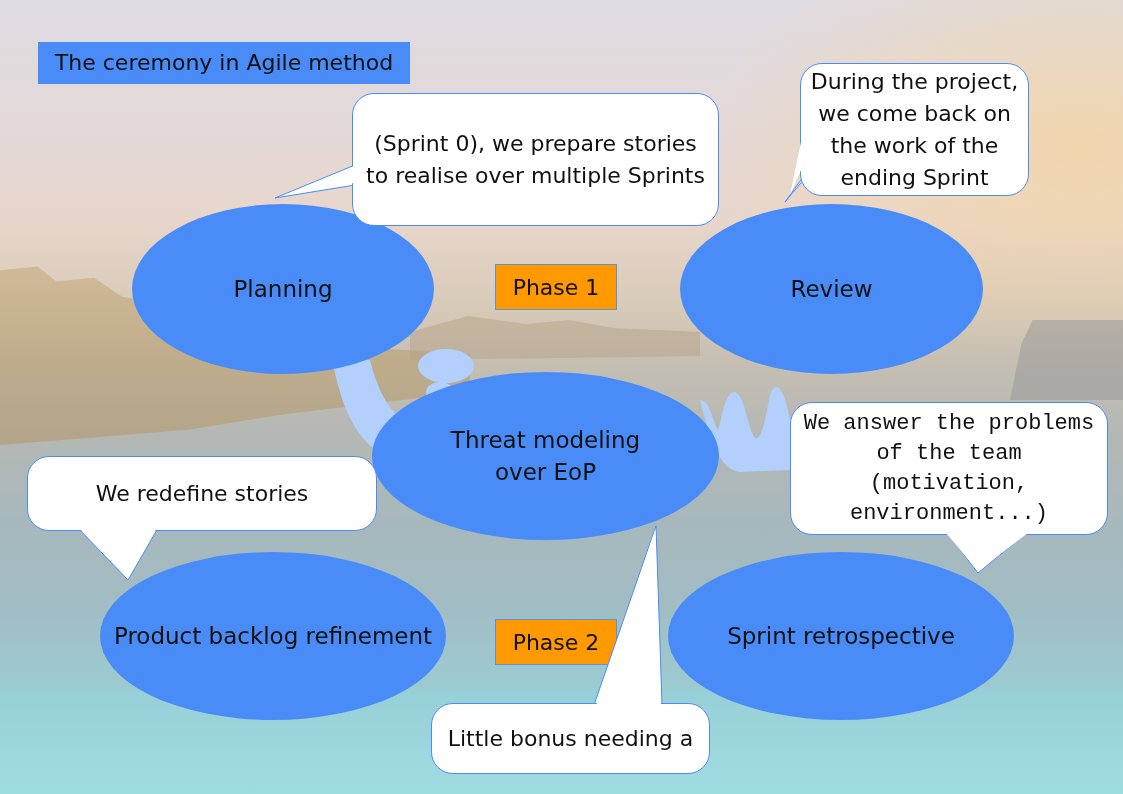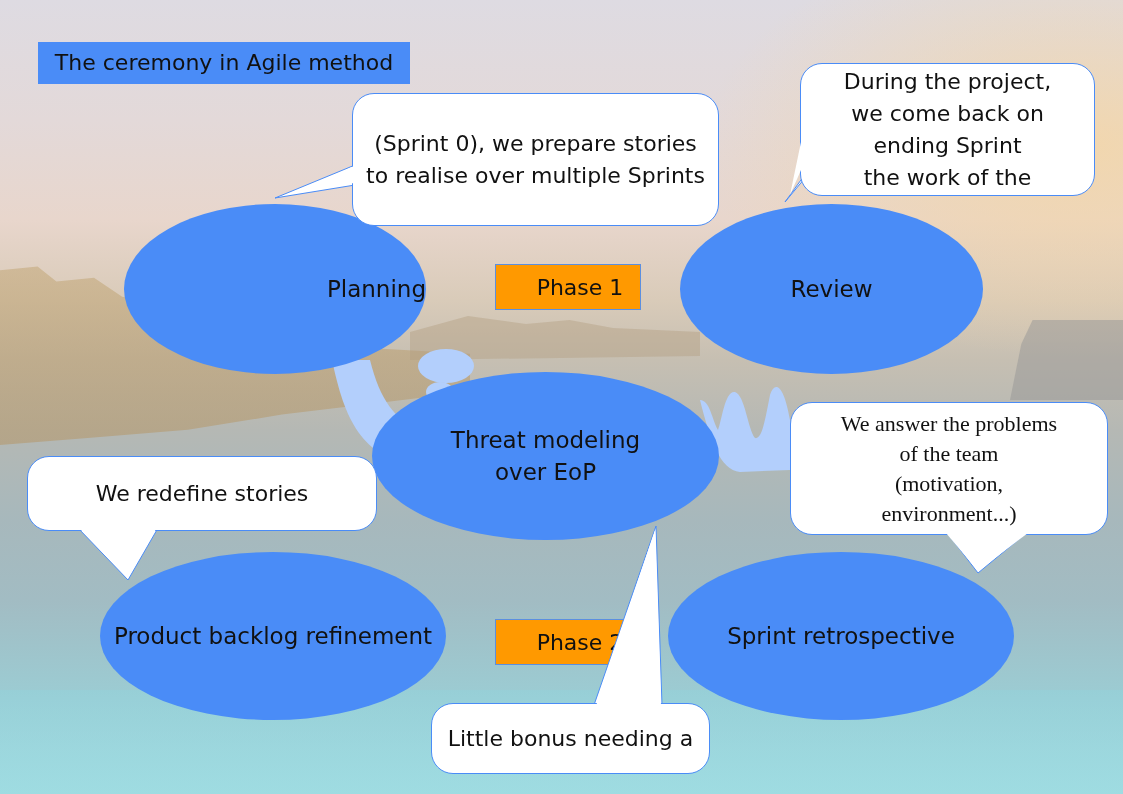--- a/index.html
+++ b/index.html
@@ -44,30 +44,30 @@
 
   .ellipse {
     position: absolute; background: #4a8cf7; border-radius: 50%;
     display: flex; align-items: center; justify-content: center;
     text-align: center; color: #111; font-size: 23px; line-height: 32px;
   }
 
   .phase {
     position: absolute; background: #ff9900; border: 1px solid #5b8fe0;
     color: #111; font-size: 22px; text-align: center;
-    display: flex; align-items: center; justify-content: center; padding-left: 24px;
+    display: flex; align-items: center; justify-content: center;
   }
 
   .bubble {
     position: absolute; background: #fff; border: 1px solid #4a8cf7;
     border-radius: 22px; color: #111; text-align: center;
     display: flex; align-items: center; justify-content: center;
     font-size: 22px; line-height: 32px; box-sizing: border-box;
   }
-  .bubble.arial { font-size: 22px; line-height: 30px; font-family: Liberation Serif, serif; }
+  .bubble.arial { font-size: 22px; line-height: 30px; font-family: Liberation Mono, monospace; }
   svg.tails { position: absolute; left: 0; top: 0; width: 1123px; height: 794px; pointer-events: none; }
   .line { display: block; white-space: nowrap; }
 </style>
 </head>
 <body>
 
 <div class="sky-warm"></div>
 <div class="city-left"></div>
 <div class="city-mid"></div>
 <div class="fort-right"></div>
@@ -75,21 +75,21 @@
 
 <svg class="tails" viewBox="0 0 1123 794">
   <path d="M332 360 C345 420 360 455 420 470 L420 430 C395 420 380 400 370 360 Z" fill="#b3cffc"></path>
   <ellipse cx="446" cy="366" rx="28" ry="17" fill="#b3cffc"></ellipse>
   <ellipse cx="440" cy="392" rx="14" ry="10" fill="#b3cffc"></ellipse>
   <path d="M700 400 C710 440 720 470 740 472 L790 470 L790 420 C784 385 775 380 770 395 C765 420 762 440 755 438 C748 430 745 395 735 392 C725 390 722 420 718 430 C712 420 710 400 700 400 Z" fill="#b3cffc"></path>
 </svg>
 
 <div class="title">The ceremony in Agile method</div>
 
-<div class="ellipse" style="left:124px; top:204px; width:302px; height:170px;justify-content:flex-end;">
+<div class="ellipse" style="left:132px; top:204px; width:302px; height:170px;">
   <span>Planning</span>
 </div>
 
 <div class="ellipse" style="left:680px; top:204px; width:303px; height:170px;">
   <span>Review</span>
 </div>
 
 <div class="ellipse" style="left:372px; top:372px; width:347px; height:168px; flex-direction:column;">
   <span class="line">Threat modeling</span>
   <span class="line">over EoP</span>
@@ -119,25 +119,25 @@
 </svg>
 
 <div class="bubble" style="left:352px; top:93px; width:367px; height:133px; flex-direction:column;">
   <span class="line">(Sprint 0), we prepare stories</span>
   <span class="line">to realise over multiple Sprints</span>
 </div>
 <svg class="tails" viewBox="0 0 1123 794">
   <polygon points="354,166 300,192 354,183" fill="#fff"></polygon>
 </svg>
 
-<div class="bubble" style="left:800px; top:63px; width:295px; height:133px; flex-direction:column;">
+<div class="bubble" style="left:800px; top:63px; width:229px; height:133px; flex-direction:column;">
   <span class="line">During the project,</span>
   <span class="line">we come back on</span>
+  <span class="line">the work of the</span>
   <span class="line">ending Sprint</span>
-  <span class="line">the work of the</span>
 </div>
 <svg class="tails" viewBox="0 0 1123 794">
   <polygon points="801,142 790,195 801,170" fill="#fff"></polygon>
 </svg>
 
 <div class="bubble" style="left:27px; top:456px; width:350px; height:75px; flex-direction:column;">
   <span class="line">We redefine stories</span>
 </div>
 <svg class="tails" viewBox="0 0 1123 794">
   <polygon points="80,529 128,578 156,529" fill="#fff"></polygon>

